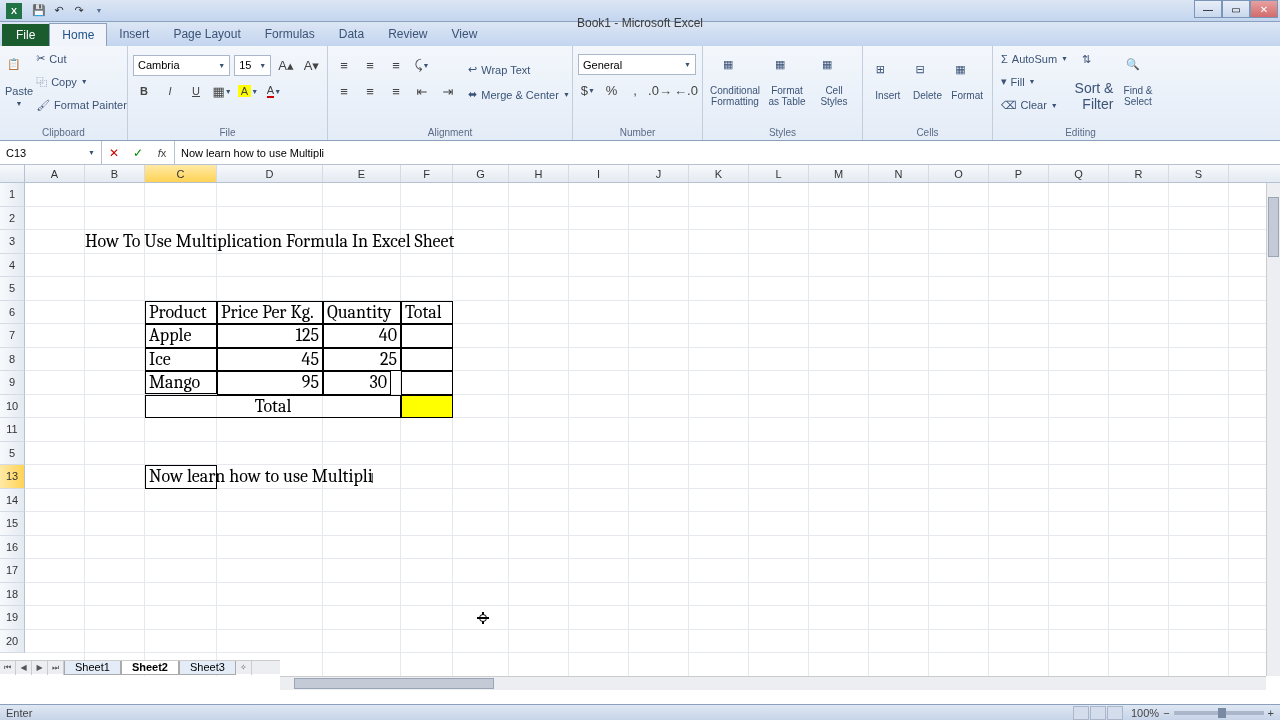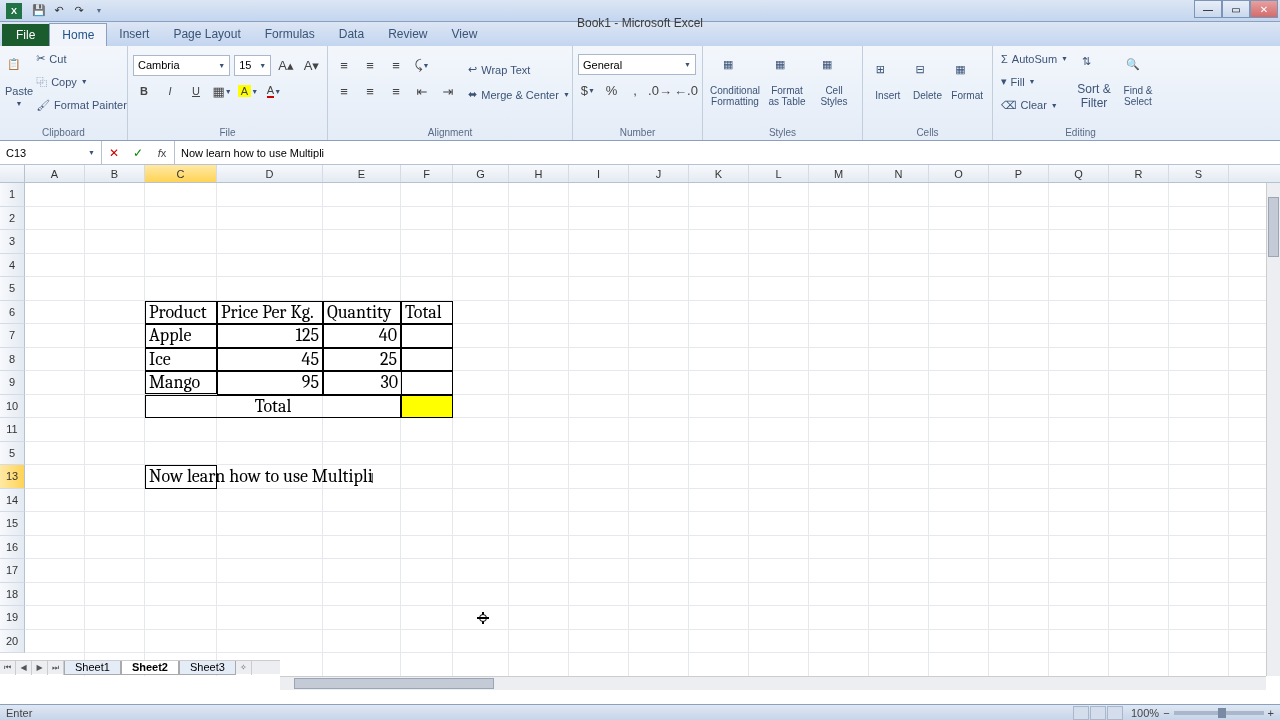--- a/index.html
+++ b/index.html
@@ -288,21 +288,21 @@
             <span class="dd-arrow">▼</span>
           </div>
         <div class="small-btn">
             <span>⌫</span>
             <span>Clear</span>
             <span class="dd-arrow">▼</span>
           </div>
       </div>
       <div class="big-btn" style="width:42px">
           <div class="iconbox">⇅</div>
-          <span style="white-space:pre-line;text-align:center;font-size:12px">Sort &amp;
+          <span style="white-space:pre-line;text-align:right;font-size:14px">Sort &amp;
 Filter</span>
         </div>
       <div class="big-btn" style="width:42px">
           <div class="iconbox">🔍</div>
           <span style="white-space:pre-line;text-align:center;font-size:10px">Find &amp;
 Select</span>
         </div>
     </div>
     <div class="ribbon-group-label">Editing</div>
   </div>
@@ -404,35 +404,36 @@
       <div class="gridlines-v" style="left: 663px;"></div>
       <div class="gridlines-v" style="left: 723px;"></div>
       <div class="gridlines-v" style="left: 783px;"></div>
       <div class="gridlines-v" style="left: 843px;"></div>
       <div class="gridlines-v" style="left: 903px;"></div>
       <div class="gridlines-v" style="left: 963px;"></div>
       <div class="gridlines-v" style="left: 1023px;"></div>
       <div class="gridlines-v" style="left: 1083px;"></div>
       <div class="gridlines-v" style="left: 1143px;"></div>
       <div class="gridlines-v" style="left: 1203px;"></div>
+      <div class="content-text" style="left: 60px; top: 47px; height: 23.5px;">How To Use Multiplication Formula In Excel Sheet</div>
       <div class="tbl-cell" style="left: 120px; top: 117.5px; width: 72px; height: 23.5px;">Product</div>
       <div class="tbl-cell" style="left: 192px; top: 117.5px; width: 106px; height: 23.5px;">Price Per Kg.</div>
       <div class="tbl-cell" style="left: 298px; top: 117.5px; width: 78px; height: 23.5px;">Quantity</div>
       <div class="tbl-cell" style="left: 376px; top: 117.5px; width: 52px; height: 23.5px;">Total</div>
       <div class="tbl-cell" style="left: 120px; top: 141px; width: 72px; height: 23.5px;">Apple</div>
       <div class="tbl-cell num" style="left: 192px; top: 141px; width: 106px; height: 23.5px;">125</div>
       <div class="tbl-cell num" style="left: 298px; top: 141px; width: 78px; height: 23.5px;">40</div>
       <div class="tbl-cell" style="left: 376px; top: 141px; width: 52px; height: 23.5px;"></div>
       <div class="tbl-cell" style="left: 120px; top: 164.5px; width: 72px; height: 23.5px;">Ice</div>
       <div class="tbl-cell num" style="left: 192px; top: 164.5px; width: 106px; height: 23.5px;">45</div>
       <div class="tbl-cell num" style="left: 298px; top: 164.5px; width: 78px; height: 23.5px;">25</div>
       <div class="tbl-cell" style="left: 376px; top: 164.5px; width: 52px; height: 23.5px;"></div>
       <div class="tbl-cell" style="left: 120px; top: 188px; width: 72px; height: 23px;">Mango</div>
       <div class="tbl-cell num" style="left: 192px; top: 188px; width: 106px; height: 23.5px;">95</div>
-      <div class="tbl-cell num" style="left: 298px; top: 188px; width: 79px; height: 23.5px;">30</div>
+      <div class="tbl-cell num" style="left: 298px; top: 188px; width: 68px; height: 23.5px;">30</div>
       <div class="tbl-cell" style="left: 376px; top: 188px; width: 52px; height: 23.5px;"></div>
       <div class="tbl-cell" style="left: 120px; top: 211.5px; width: 256px; height: 23.5px; justify-content: center;">Total</div>
       <div class="tbl-cell yellow" style="left: 376px; top: 211.5px; width: 52px; height: 23.5px;"></div>
       <div class="edit-cell" style="left: 120px; top: 282px; width: 72px; height: 23.5px;">Now learn how to use Multipli<span style="margin-left: -2px;">|</span></div>
       <div class="cursor-cross" style="left: 452px; top: 429px;">
         <div class="circ"></div>
       </div>
     </div>
 
   <div class="vscroll">

